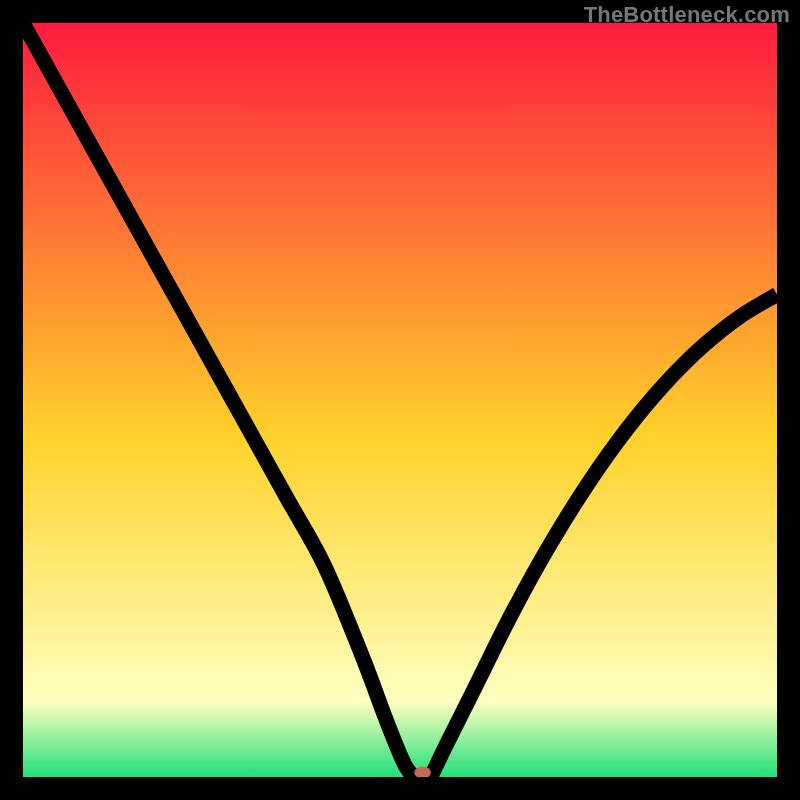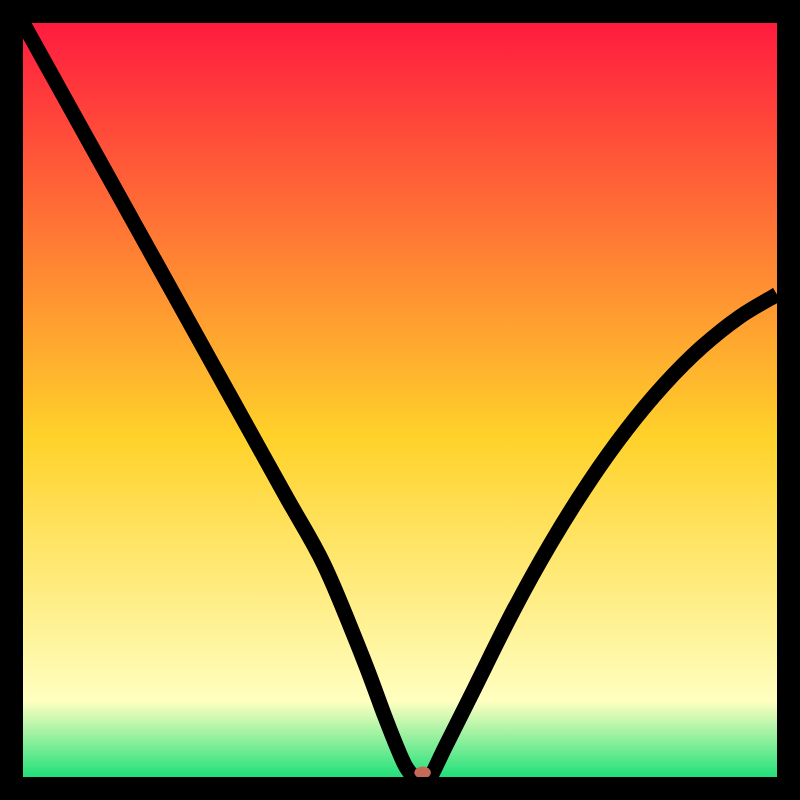--- a/index.html
+++ b/index.html
@@ -36,20 +36,21 @@
     overflow: hidden;
   }
   svg { display: block; }
   .curve { fill: none; stroke: #000; stroke-width: 2; }
   .marker { fill: #c66a58; }
 </style>
 </head>
 <body>
 
 <div class="wrap">
+  <div class="watermark">TheBottleneck.com</div>
   <div class="plot">
     <svg viewBox="0 0 100 100" width="754" height="754" preserveAspectRatio="none">
       <defs>
         <linearGradient id="bg" x1="0" y1="0" x2="0" y2="1">
           <stop offset="0" stop-color="#ff1b3f"></stop>
           <stop offset="0.55" stop-color="#ffd22a"></stop>
           <stop offset="0.90" stop-color="#ffffc0"></stop>
           <stop offset="1" stop-color="#21e07a"></stop>
         </linearGradient>
       </defs>

